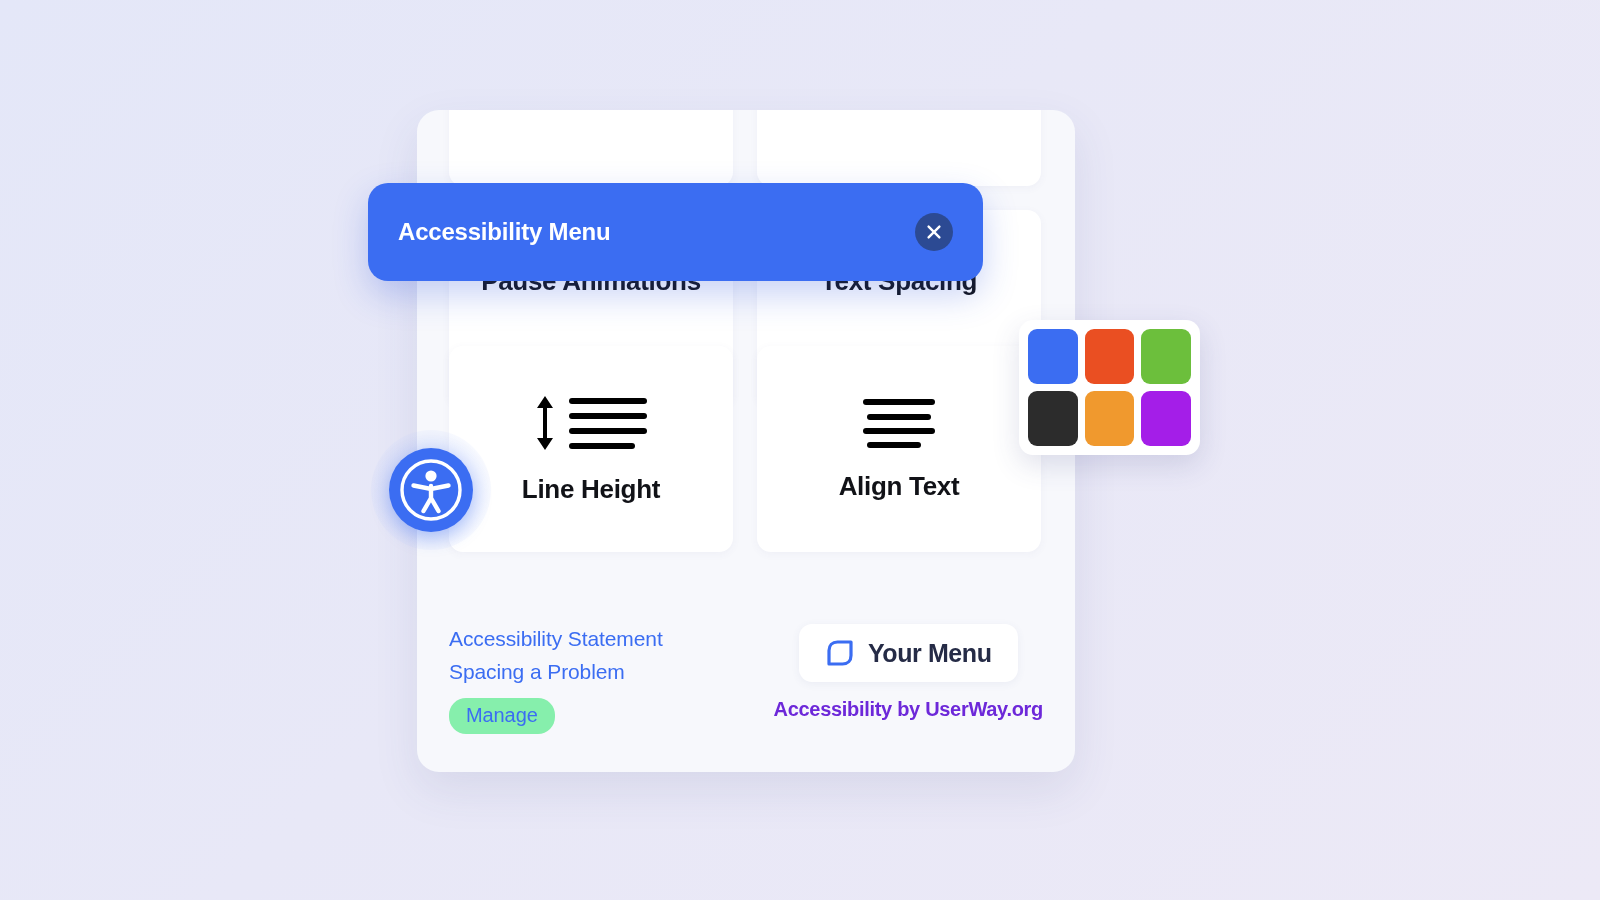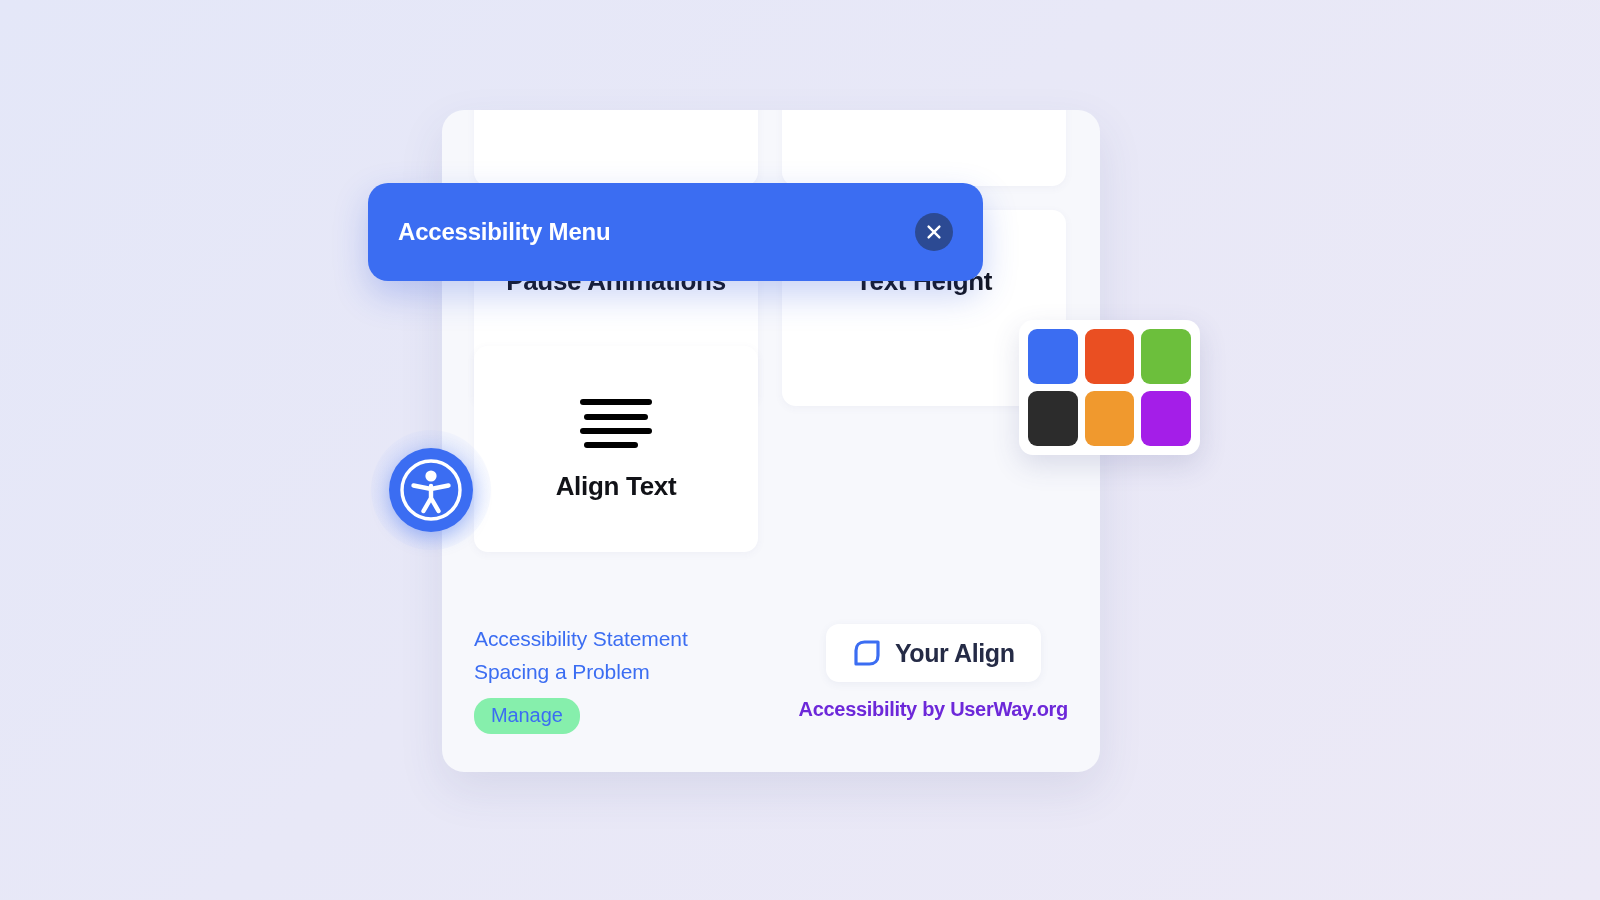--- a/index.html
+++ b/index.html
@@ -17,21 +17,21 @@
   }
 
   .stage {
     position: absolute;
     inset: 0;
   }
 
   
   .panel {
     position: absolute;
-    left: 442px;
+    left: 417px;
     top: 110px;
     width: 658px;
     height: 662px;
     background: #f7f8fc;
     border-radius: 22px;
     box-shadow: 0 18px 46px rgba(60, 70, 130, 0.10);
     overflow: hidden;
   }
 
   .tiles-grid {
@@ -277,23 +277,37 @@
         <span class="tile-label"></span>
       </div>
       <div class="tile blank">
         <span class="tile-label"></span>
       </div>
 
       <div class="tile row2">
         <span class="tile-label">Pause Animations</span>
       </div>
       <div class="tile row2">
-        <span class="tile-label">Text Height</span>
-      </div>
-
+        <span class="tile-label">Text Spacing</span>
+      </div>
+
+      <div class="tile tall">
+        <span>
+          <svg class="icon-lineheight" viewBox="0 0 120 58" xmlns="http://www.w3.org/2000/svg">
+            <g fill="#000">
+              <path d="M14 2 L22 14 L16 14 L16 44 L22 44 L14 56 L6 44 L12 44 L12 14 L6 14 Z"></path>
+              <rect x="38" y="4" width="78" height="6" rx="3"></rect>
+              <rect x="38" y="19" width="78" height="6" rx="3"></rect>
+              <rect x="38" y="34" width="78" height="6" rx="3"></rect>
+              <rect x="38" y="49" width="66" height="6" rx="3"></rect>
+            </g>
+          </svg>
+        </span>
+        <span class="tile-label">Line Height</span>
+      </div>
 
       <div class="tile tall">
         <span>
           <svg class="icon-aligntext" viewBox="0 0 72 52" xmlns="http://www.w3.org/2000/svg">
             <g fill="#000">
               <rect x="0" y="2" width="72" height="6" rx="3"></rect>
               <rect x="4" y="17" width="64" height="6" rx="3"></rect>
               <rect x="0" y="31" width="72" height="6" rx="3"></rect>
               <rect x="4" y="45" width="54" height="6" rx="3"></rect>
             </g>
@@ -312,21 +326,21 @@
         <span class="manage-pill">Manage</span>
       </div>
 
       <div class="footer-right">
         <div class="logo-chip">
           <span>
             <svg class="logo-mark" viewBox="0 0 30 30" xmlns="http://www.w3.org/2000/svg">
               <path d="M4 12.5 C4 7.25 7.25 4 12.5 4 L26 4 L26 17.5 C26 22.75 22.75 26 17.5 26 L4 26 Z" fill="none" stroke="#3b6df2" stroke-width="3.2" stroke-linejoin="round"></path>
             </svg>
           </span>
-          <span class="logo-text">Your Align</span>
+          <span class="logo-text">Your Menu</span>
         </div>
         <div class="credit">Accessibility by UserWay.org</div>
       </div>
 
     </div>
   </div>
 
   <div class="header-bar">
     <span class="header-title">Accessibility Menu</span>
     <button class="close-btn" aria-label="Close">

